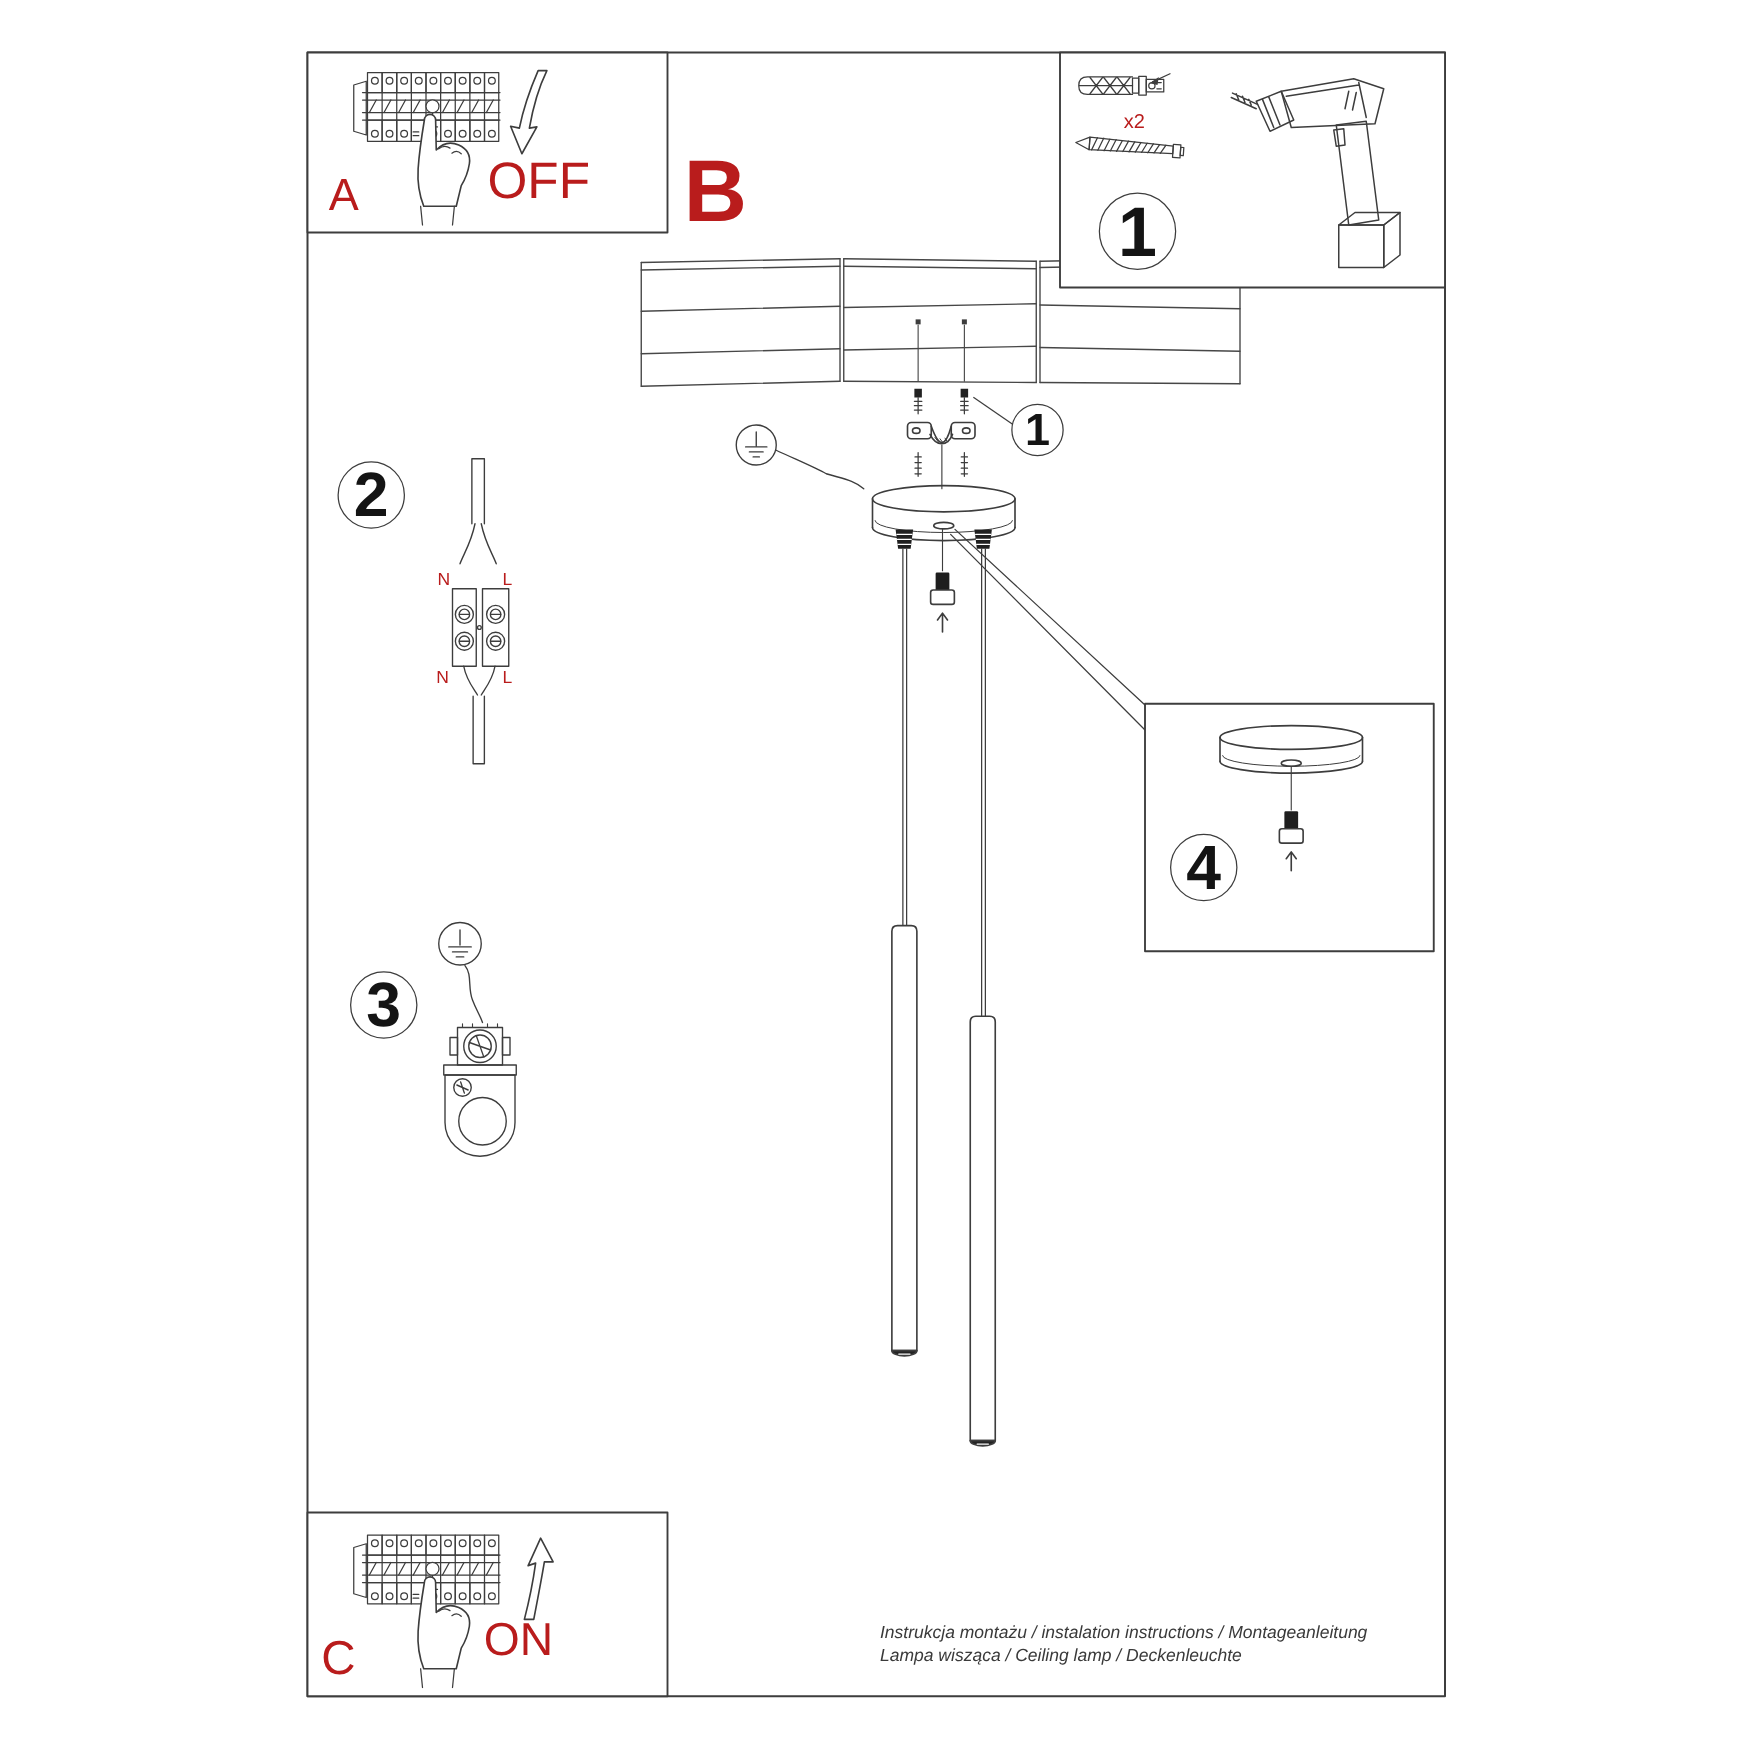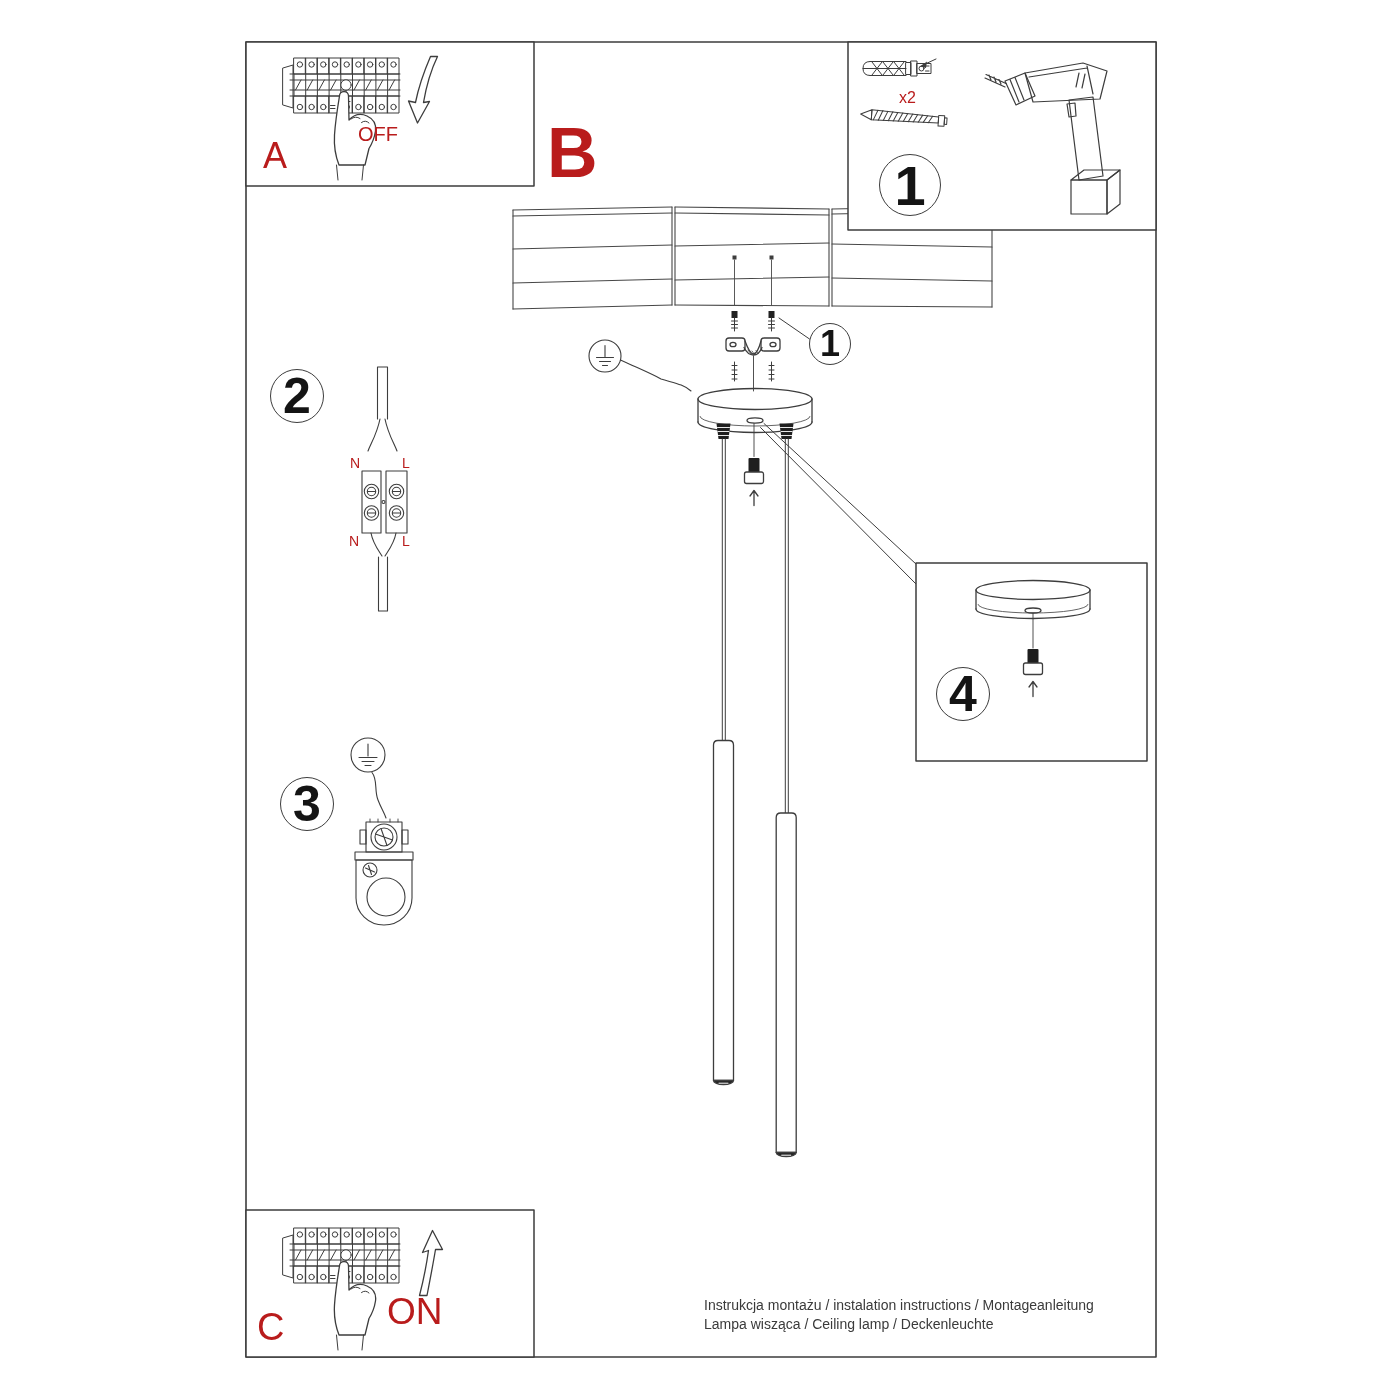--- a/index.html
+++ b/index.html
@@ -260,36 +260,36 @@
       <rect x="355" y="852" width="58" height="8"></rect>
       <path d="M356,860 H412 V898 A28,27 0 0 1 356,898 Z"></path>
       <circle cx="370" cy="870" r="7"></circle>
           <path d="M365.5,868 L374.5,872 M368.5,865.5 L371.5,874.5"></path>
       <circle cx="386" cy="897" r="19"></circle>
     </g>
   </g>
 </svg>
 
 <div class="txt" style="left:263px;top:138px;font-size:36px;">A</div>
-<div class="txt" style="left:358px;top:124px;font-size:20px;">OFF</div>
+<div class="txt" style="left:390px;top:124px;font-size:41px;">OFF</div>
 
 <div class="txt" style="left:547px;top:118px;font-size:70px;font-weight:bold;">B</div>
 
 <div class="txt" style="left:257px;top:1308px;font-size:38px;">C</div>
 <div class="txt" style="left:387px;top:1293px;font-size:37px;">ON</div>
 
 <div class="badge" style="left:879px;top:154px;width:62px;height:62px;font-size:56px;">1</div>
 <div class="badge" style="left:809px;top:323px;width:42px;height:42px;font-size:36px;">1</div>
 <div class="badge" style="left:270px;top:369px;width:54px;height:54px;font-size:50px;">2</div>
 <div class="badge" style="left:280px;top:777px;width:54px;height:54px;font-size:50px;">3</div>
 <div class="badge" style="left:936px;top:667px;width:54px;height:54px;font-size:50px;">4</div>
 
 <div class="txt" style="left:899px;top:90px;font-size:16px;">x2</div>
 
 <div class="txt" style="left:350px;top:456px;font-size:14px;">N</div>
 <div class="txt" style="left:402px;top:456px;font-size:14px;">L</div>
 <div class="txt" style="left:349px;top:534px;font-size:14px;">N</div>
 <div class="txt" style="left:402px;top:534px;font-size:14px;">L</div>
 
-<div class="footer-line" style="left:704px;top:1298px;">Instrukcja montażu / instalation instructions / Montageanleitung</div>
-<div class="footer-line" style="left:704px;top:1317px;">Lampa wisząca / Ceiling lamp / Deckenleuchte</div>
+<div class="footer-line" style="left:704px;top:1298px;font-style:italic;">Instrukcja montażu / instalation instructions / Montageanleitung</div>
+<div class="footer-line" style="left:704px;top:1317px;font-style:italic;">Lampa wisząca / Ceiling lamp / Deckenleuchte</div>
 
 </div>
 
 </body></html>

